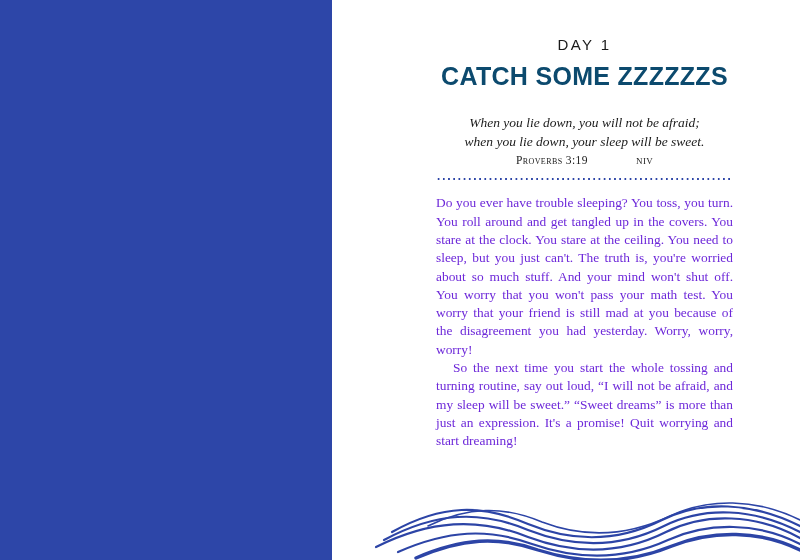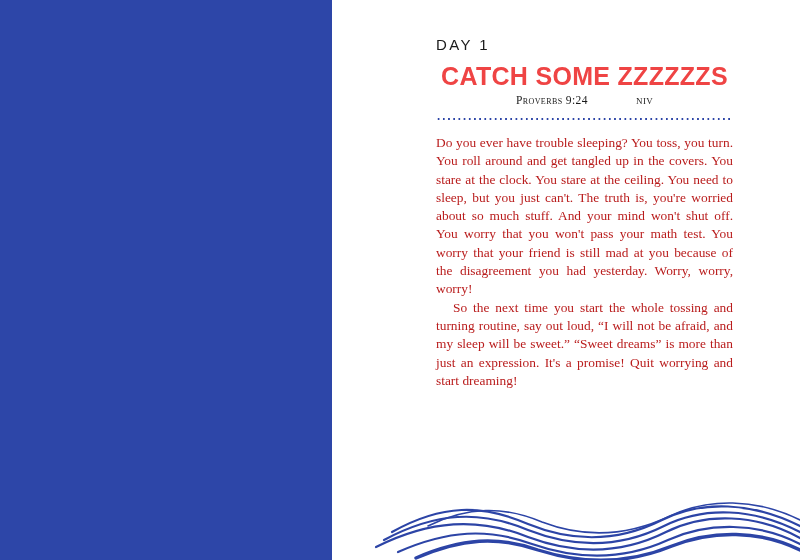--- a/index.html
+++ b/index.html
@@ -40,34 +40,35 @@
     background: #ffffff;
   }
   .content {
     position: absolute;
     left: 104px;
     top: 0;
     width: 297px;
   }
   .day-label {
     margin-top: 36px;
+    text-align: center;
     font-family: "Liberation Sans", sans-serif;
     font-size: 15px;
     letter-spacing: 2.4px;
     color: #1a1a1a;
     font-weight: 400;
   }
   .title {
     margin-top: 9px;
     text-align: center;
     font-family: "Liberation Sans", sans-serif;
     font-size: 25px;
     font-weight: bold;
     letter-spacing: 0.3px;
-    color: #ef4444;
+    color: #0c4a6e;
     white-space: nowrap;
   }
   .verse {
     margin-top: 22px;
     text-align: center;
     font-style: italic;
     font-size: 13.5px;
     line-height: 1.42;
     color: #1a1a1a;
   }
@@ -90,21 +91,21 @@
     height: 4px;
     background-image: radial-gradient(circle, #2c44a6 1.1px, rgba(0,0,0,0) 1.3px);
     background-size: 5.2px 4px;
     background-repeat: repeat-x;
     background-position: 0 center;
   }
   .body-text {
     margin-top: 13px;
     font-size: 13.4px;
     line-height: 1.365;
-    color: #b91c1c;
+    color: #6d28d9;
     text-align: justify;
   }
   .body-text p {
     margin: 0;
     text-indent: 0;
   }
   .body-text p + p {
     text-indent: 17px;
   }
   .wave-wrap {
@@ -127,23 +128,27 @@
 
   <div class="left-panel"></div>
 
   <div class="right-page">
     <div class="content">
 
       <div class="day-label">DAY 1</div>
 
       <div class="title">CATCH SOME ZZZZZZS</div>
 
+      <div class="verse">
+        <div>When you lie down, you will not be afraid;</div>
+        <div>when you lie down, your sleep will be sweet.</div>
+      </div>
 
       <div class="verse-ref">
-        <span>Proverbs 9:24</span>
+        <span>Proverbs 3:19</span>
         <span class="version">NIV</span>
       </div>
 
       <div class="dotted-divider"></div>
 
       <div class="body-text">
         <p>Do you ever have trouble sleeping? You toss, you turn. You roll around and get tangled up in the covers. You stare at the clock. You stare at the ceiling. You need to sleep, but you just can't. The truth is, you're worried about so much stuff. And your mind won't shut off. You worry that you won't pass your math test. You worry that your friend is still mad at you because of the disagreement you had yesterday. Worry, worry, worry!</p>
         <p>So the next time you start the whole tossing and turning routine, say out loud, “I will not be afraid, and my sleep will be sweet.” “Sweet dreams” is more than just an expression. It's a promise! Quit worrying and start dreaming!</p>
       </div>
 

